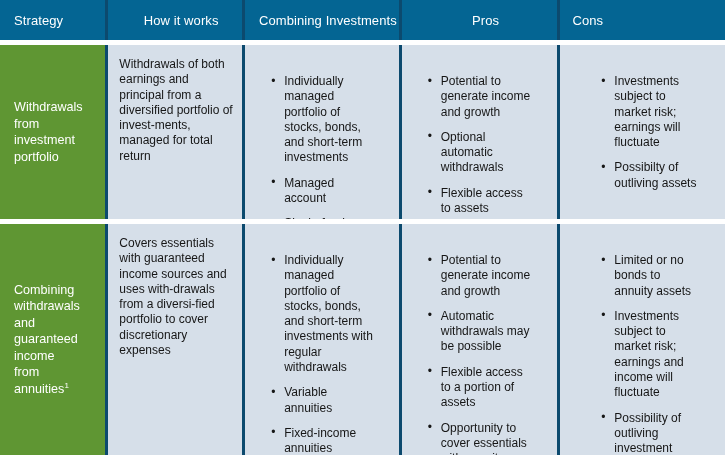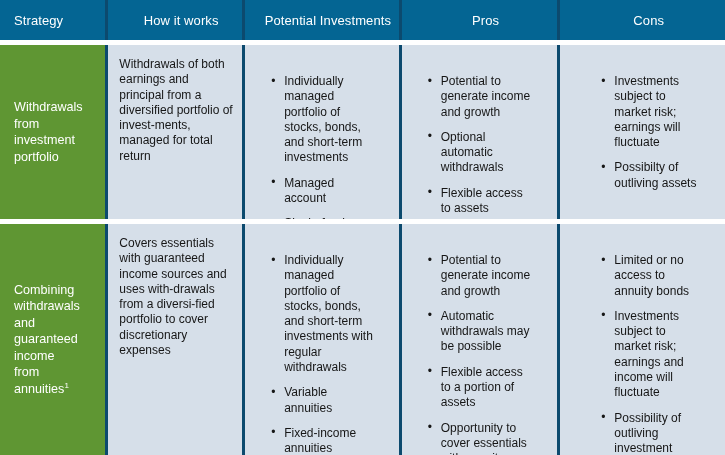--- a/index.html
+++ b/index.html
@@ -37,21 +37,21 @@
     letter-spacing: 0.1px;
     display: flex;
     align-items: center;
     box-sizing: border-box;
     padding-left: 12px;
   }
   .header-cell.c1 { width: 106px; padding-left: 14px; justify-content: flex-start; }
   .header-cell.c2 { width: 135px; justify-content: center; }
   .header-cell.c3 { width: 155px; justify-content: center; }
   .header-cell.c4 { width: 157px; justify-content: center; }
-  .header-cell.c5 { width: 166px; justify-content: center; }
+  .header-cell.c5 { width: 166px; justify-content: flex-start; }
 
   
   .body-row {
     display: flex;
     width: 725px;
     gap: 3px;
   }
   .row-gap { height: 5px; width: 725px; background: #ffffff; }
 
   .row1 { height: 174px; }
@@ -115,21 +115,21 @@
 <div class="table">
 
   <div class="header-row">
     <div class="header-cell c1">
       <span>Strategy</span>
     </div>
     <div class="header-cell c2">
       <span>How it works</span>
     </div>
     <div class="header-cell c3">
-      <span>Potential Investments</span>
+      <span>Combining Investments</span>
     </div>
     <div class="header-cell c4">
       <span>Pros</span>
     </div>
     <div class="header-cell c5">
       <span>Cons</span>
     </div>
   </div>
 
   <div class="row-gap"></div>
@@ -182,20 +182,20 @@
     <div class="cell pros">
       <ul class="bullets">
         <li>Potential to generate income and growth</li>
         <li>Automatic withdrawals may be possible</li>
         <li>Flexible access to a portion of assets</li>
         <li>Opportunity to cover essentials with annuity guarantees</li>
       </ul>
     </div>
     <div class="cell cons">
       <ul class="bullets">
-        <li>Limited or no access to annuity bonds</li>
+        <li>Limited or no bonds to annuity assets</li>
         <li>Investments subject to market risk; earnings and income will fluctuate</li>
         <li>Possibility of outliving investment assets drawn down for income</li>
       </ul>
     </div>
   </div>
 
 </div>
 
 </body></html>

